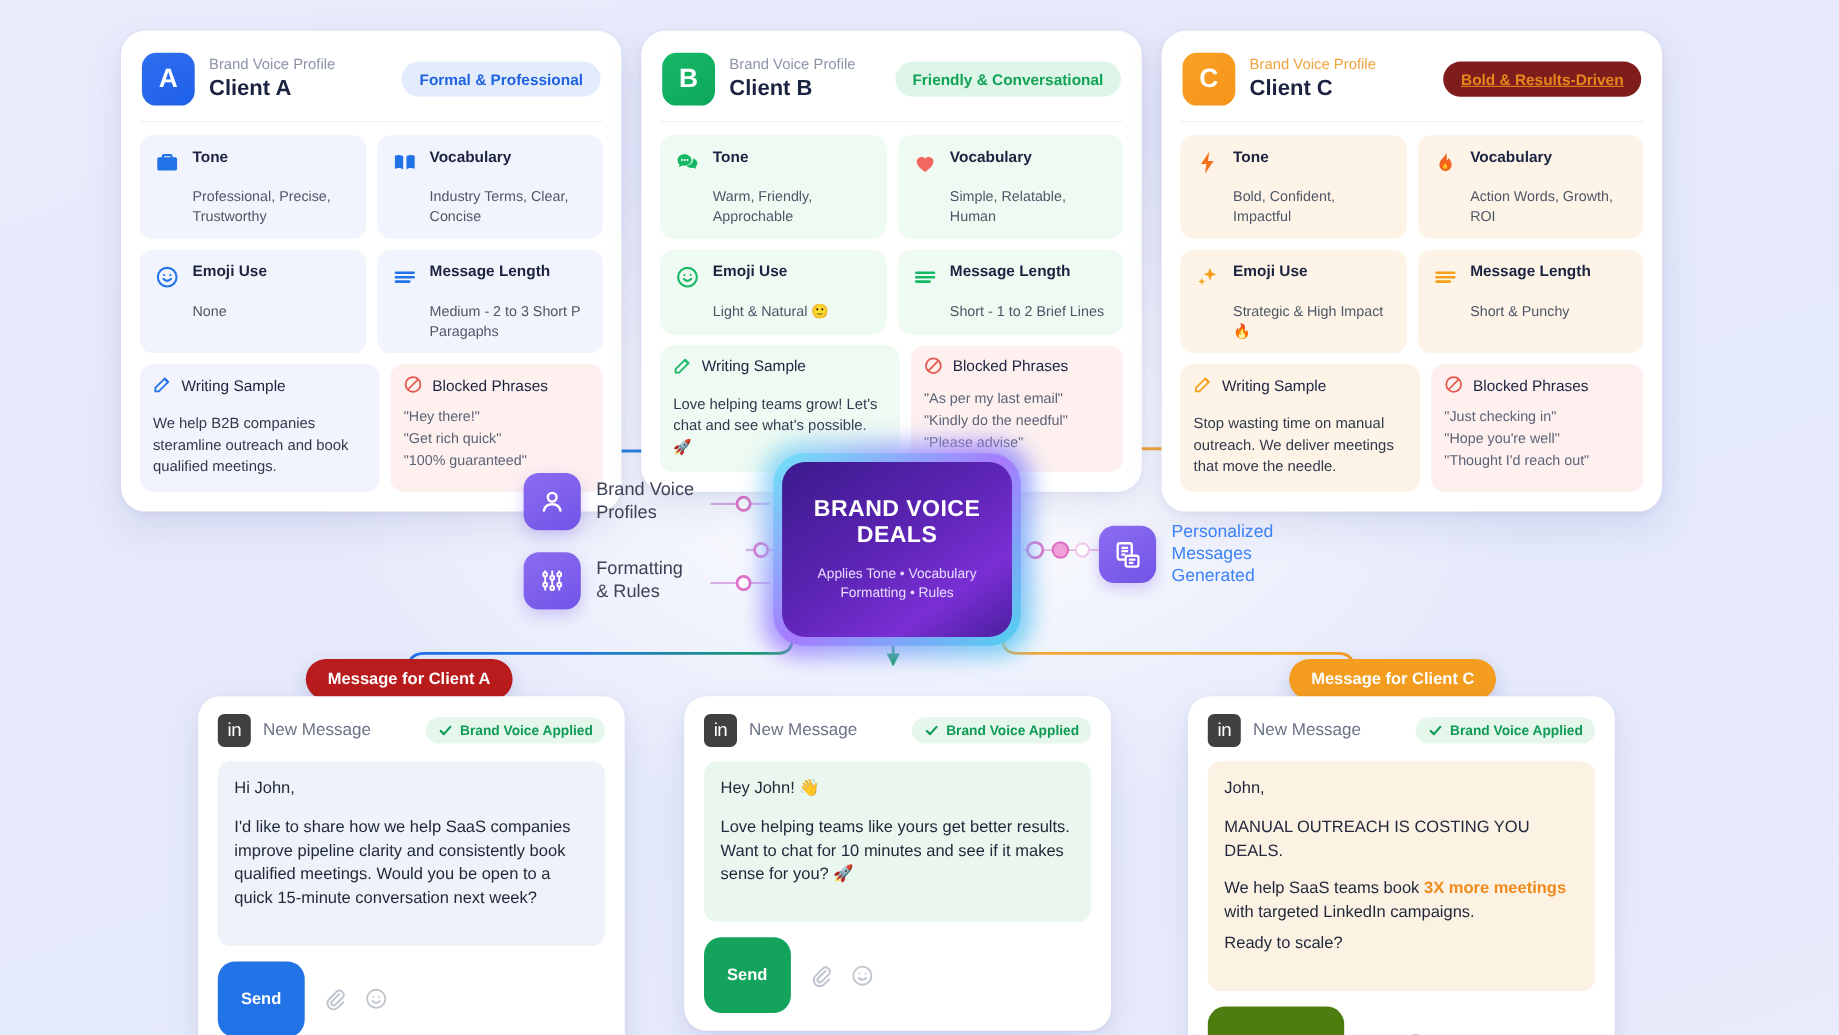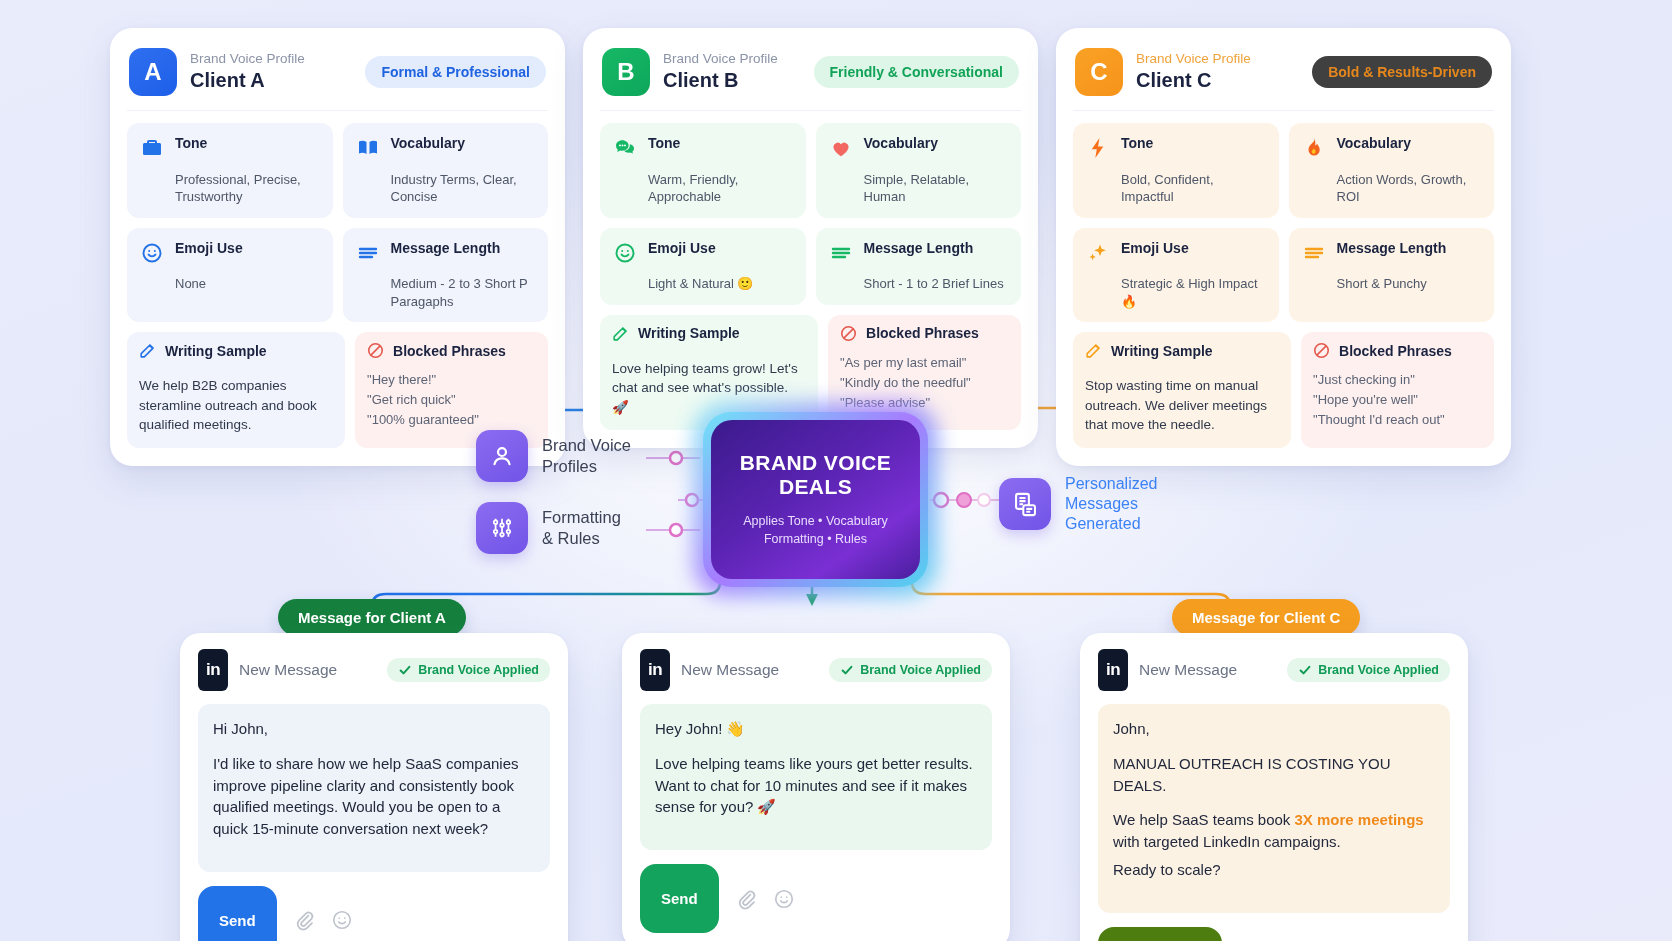--- a/index.html
+++ b/index.html
@@ -42,39 +42,39 @@
   .pc-titles { flex: 1 1 auto; min-width:0; }
   .pc-kicker { font-size: 13.5px; color:#8b93a7; line-height: 1.2; }
   .pc-kicker.amber { color: #f0a33c; }
   .pc-name { font-size: 20px; font-weight: 700; color:#1b2340; line-height:1.25; margin-top:1px; }
   .pc-pill {
     font-size: 14px; font-weight: 700; border-radius: 999px;
     padding: 8px 16px; white-space: nowrap; flex: 0 0 auto;
   }
   .pill-a { background:#e3ecfd; color:#1f63e0; }
   .pill-b { background:#ddf6e7; color:#12a257; }
-  .pill-c { background:#404040; color:#e6871b; }
+  .pill-c { background:#7f1d1d; color:#e6871b;text-decoration:underline; }
 
   .pc-grid { display:grid; grid-template-columns: 1fr 1fr; gap: 10px; margin-top: 12px; }
   .attr {
     border-radius: 12px; padding: 11px 12px 12px 12px;
     display:flex; gap:10px; align-items:flex-start; min-height: 64px;
   }
   .attr-a { background:#f1f4fc; }
   .attr-b { background:#eefaf2; }
   .attr-c { background:#fdf4e7; }
   .attr-ico { flex:0 0 auto; width:26px; height:26px; display:flex; align-items:center; justify-content:center; margin-top:1px; }
   .attr-txt { min-width:0; }
   .attr-title { font-size:14px; font-weight:700; color:#1b2340; line-height:1.25; }
   .attr-val { font-size:13px; color:#4e5668; line-height:1.35; margin-top:18px; }
 
   .pc-bottom { display:grid; grid-template-columns: 1.13fr 1fr; gap:10px; margin-top:10px; }
   .panel { border-radius: 12px; overflow:hidden; }
   .panel-head { display:flex; align-items:center; gap:8px; padding:9px 11px 7px 11px; }
-  .panel-head .ph-label { font-size:14px; font-weight:700; color:#1b2340; }
+  .panel-head .ph-label { font-size:14px; font-weight:400; color:#1b2340; }
   .ws-a { background:#f1f4fc; } .ws-b { background:#eefaf2; } .ws-c { background:#fdf4e7; }
   .bp { background:#fdf0ef; }
   .panel-body { padding: 9px 12px 13px 12px; font-size:13.5px; color:#31394d; line-height:1.45; }
   .bp .panel-body { padding-top: 3px; font-size:13px; color:#5c6375; line-height:1.55; }
   .bp-line { white-space: nowrap; overflow: hidden; text-overflow: ellipsis; }
 
   
   .engine-wrap { position:absolute; left:703px; top:412px; width:225px; height:175px; }
   .engine-glow {
     position:absolute; inset:-10px; border-radius: 34px;
@@ -107,38 +107,38 @@
   .feat-2 { left: 476px; top: 502px; }
   .out-node { position:absolute; left:999px; top:474px; display:flex; align-items:center; gap:14px; }
   .out-label { font-size:16px; color:#3b82f6; line-height:1.25; }
 
   
   .msg-pill {
     position:absolute; border-radius:999px; color:#fff;
     font-size:15px; font-weight:700; padding:10px 20px; white-space:nowrap;
     box-shadow: 0 6px 16px rgba(40,60,140,.18);
   }
-  .mp-a { left:278px; top:599px; background:#15803d; }
+  .mp-a { left:278px; top:599px; background:#b91c1c; }
   .mp-b { left:720px; top:599px; background:#17a15c; }
   .mp-c { left:1172px; top:599px; background:#f59d1f; }
 
   
   .li-card {
     position:absolute; top:633px; width:388px;
     background:#fff; border-radius:20px;
     box-shadow: 0 12px 30px rgba(80,90,160,.12), 0 2px 5px rgba(80,90,160,.06);
     padding: 16px 18px 16px 18px;
   }
   .li-a { left:180px; }
   .li-b { left:622px; }
   .li-c { left:1080px; }
   .li-head { display:flex; align-items:center; gap:11px; }
   .li-logo {
-    width:30px; height:42px; border-radius:6px; background:#0f172a;
-    color:#fff; font-weight:700; font-size:17px; letter-spacing:-.5px;
+    width:30px; height:30px; border-radius:6px; background:#404040;
+    color:#fff; font-weight:400; font-size:17px; letter-spacing:-.5px;
     display:flex; align-items:center; justify-content:center; flex:0 0 auto;
     font-family:"Liberation Sans", sans-serif;
   }
   .li-title { font-size:15.5px; color:#6a7385; flex:1 1 auto; }
   .li-badge {
     display:flex; align-items:center; gap:6px; background:#e4f7ea;
     color:#0f9a55; font-size:12.5px; font-weight:700; border-radius:999px;
     padding:5px 11px; white-space:nowrap;
   }
   .li-body { margin-top:13px; border-radius:12px; padding:14px 15px 32px 15px; }

